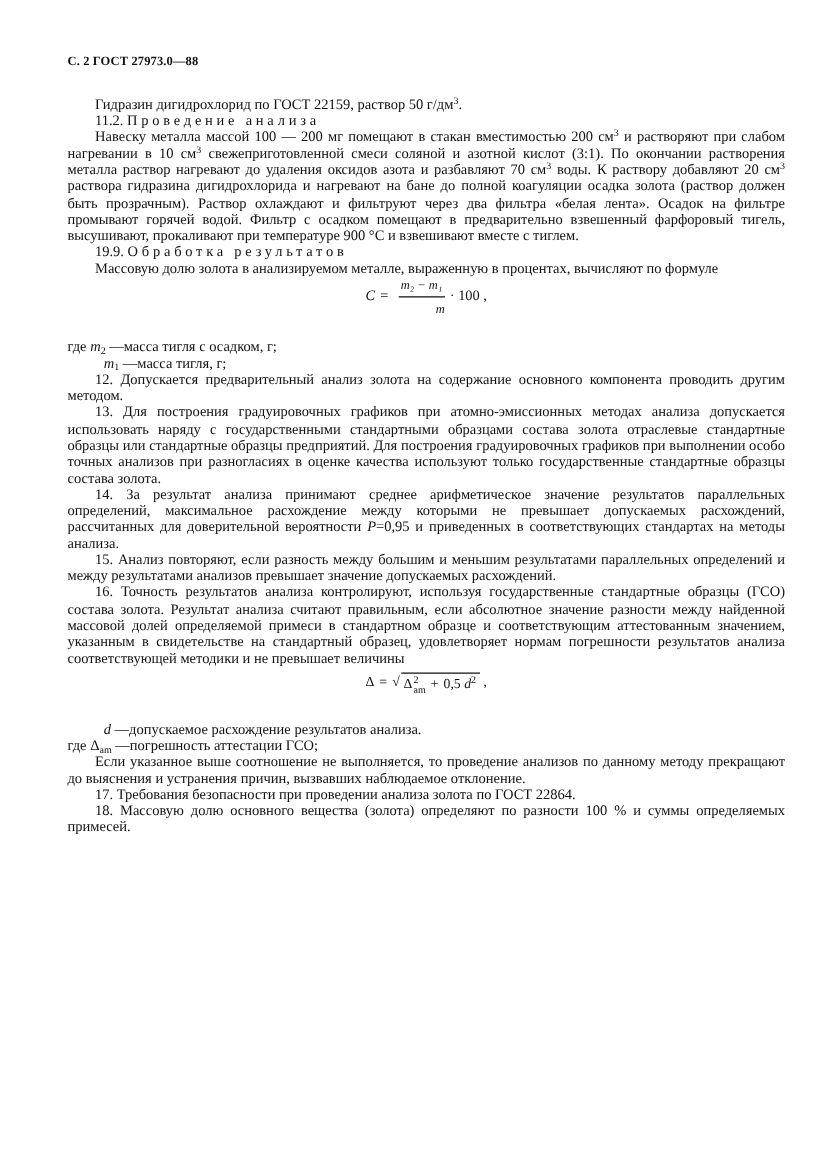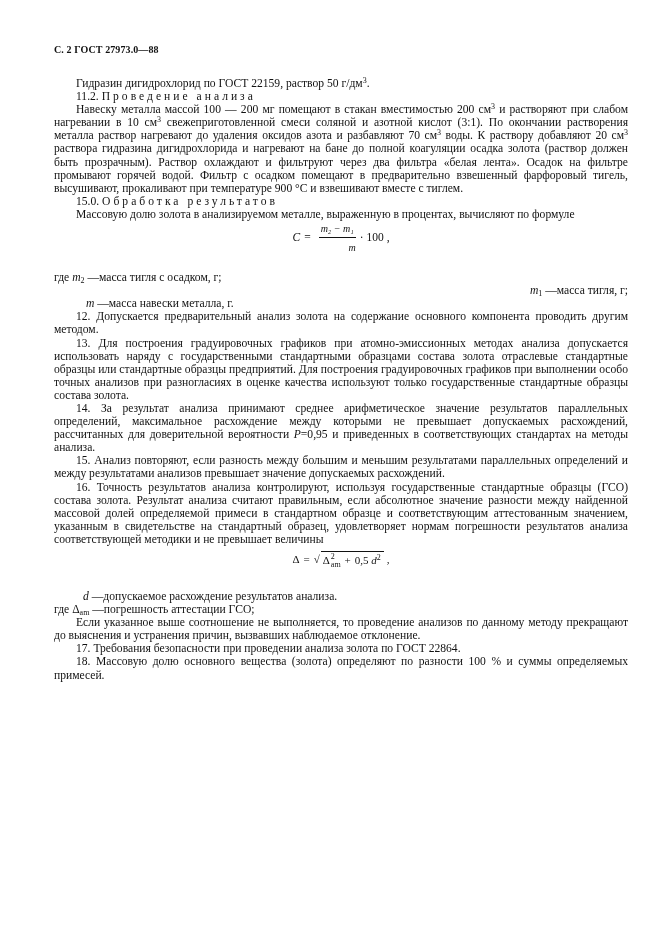--- a/index.html
+++ b/index.html
@@ -13,21 +13,21 @@
   sup { font-size: 8px; vertical-align: 4px; line-height: 0; }
   sub { font-size: 8px; vertical-align: -2px; line-height: 0; }
   .formula { display: flex; justify-content: center; align-items: center; height: 34px; font-size: 11.5px; }
   .formula i { font-family: "Liberation Serif", serif; }
   .frac { display: inline-flex; flex-direction: column; align-items: flex-end; margin: 0 4px; font-size: 10px; }
   .frac .num { border-bottom: 1px solid #111; padding: 0 2px 2px; font-style: italic; }
   .frac .den { padding-top: 3px; font-style: italic; }
   .defs { margin-top: 16px; }
   .def { display: block; }
   .def1 { padding-left: 0; }
-  .def2 { padding-left: 29px; text-align: right; }
+  .def2 { padding-left: 29px; }
   .def3 { padding-left: 32px; }
   .sqrt { display: inline-block; border-top: 1px solid #111; padding: 1px 3px 0 2px; margin-left: 1px; }
   .formula2 { display: flex; justify-content: center; align-items: center; height: 28px; font-size: 11px; padding-left: 0; }
   .gap { margin: 0 4px; }
   .def4 { padding-left: 29px; }
 </style>
 </head>
 <body>
 
 <div class="header">
@@ -36,38 +36,37 @@
 </div>
 
 <div class="body">
 
   <p class="ind"><span>Гидразин дигидрохлорид по ГОСТ 22159, раствор 50 г/дм</span><sup>3</sup><span>.</span></p>
 
   <p class="ind"><span>11.2.</span> <span class="spaced">Проведение анализа</span></p>
 
   <p class="ind"><span>Навеску металла массой 100 — 200 мг помещают в стакан вместимостью 200 см</span><sup>3</sup><span> и растворяют при слабом нагревании в 10 см</span><sup>3</sup><span> свежеприготовленной смеси соляной и азотной кислот (3:1). По окончании растворения металла раствор нагревают до удаления оксидов азота и разбавляют 70 см</span><sup>3</sup><span> воды. К раствору добавляют 20 см</span><sup>3</sup><span> раствора гидразина дигидрохлорида и нагревают на бане до полной коагуляции осадка золота (раствор должен быть прозрачным). Раствор охлаждают и фильтруют через два фильтра «белая лента». Осадок на фильтре промывают горячей водой. Фильтр с осадком помещают в предварительно взвешенный фарфоровый тигель, высушивают, прокаливают при температуре 900 °С и взвешивают вместе с тиглем.</span></p>
 
-  <p class="ind"><span>15.0.</span> <span class="spaced">Обработка результатов</span></p>
+  <p class="ind"><span>19.9.</span> <span class="spaced">Обработка результатов</span></p>
 
   <p class="ind">Массовую долю золота в анализируемом металле, выраженную в процентах, вычисляют по формуле</p>
 
   <div class="formula">
     <i>C</i>
     <span class="gap">=</span>
     <span class="frac">
       <span class="num">m₂ − m₁</span>
       <span class="den">m</span>
     </span>
     <span>· 100 ,</span>
   </div>
 
   <div class="defs">
     <span class="def def1"><span>где </span><i>m</i><sub>2</sub><span> —масса тигля с осадком, г;</span></span>
     <span class="def def2"><i>m</i><sub>1</sub><span> —масса тигля, г;</span></span>
-    <span class="def def3"><i>m</i><span> —масса навески металла, г.</span></span>
   </div>
 
   <p class="ind">12. Допускается предварительный анализ золота на содержание основного компонента проводить другим методом.</p>
   <p class="ind">13. Для построения градуировочных графиков при атомно-эмиссионных методах анализа допускается использовать наряду с государственными стандартными образцами состава золота отраслевые стандартные образцы или стандартные образцы предприятий. Для построения градуировочных графиков при выполнении особо точных анализов при разногласиях в оценке качества используют только государственные стандартные образцы состава золота.</p>
   <p class="ind"><span>14. За результат анализа принимают среднее арифметическое значение результатов параллельных определений, максимальное расхождение между которыми не превышает допускаемых расхождений, рассчитанных для доверительной вероятности </span><i>P</i><span>=0,95 и приведенных в соответствующих стандартах на методы анализа.</span></p>
   <p class="ind">15. Анализ повторяют, если разность между большим и меньшим результатами параллельных определений и между результатами анализов превышает значение допускаемых расхождений.</p>
   <p class="ind">16. Точность результатов анализа контролируют, используя государственные стандартные образцы (ГСО) состава золота. Результат анализа считают правильным, если абсолютное значение разности между найденной массовой долей определяемой примеси в стандартном образце и соответствующим аттестованным значением, указанным в свидетельстве на стандартный образец, удовлетворяет нормам погрешности результатов анализа соответствующей методики и не превышает величины</p>
 
   <div class="formula2">
     <span>Δ</span>

